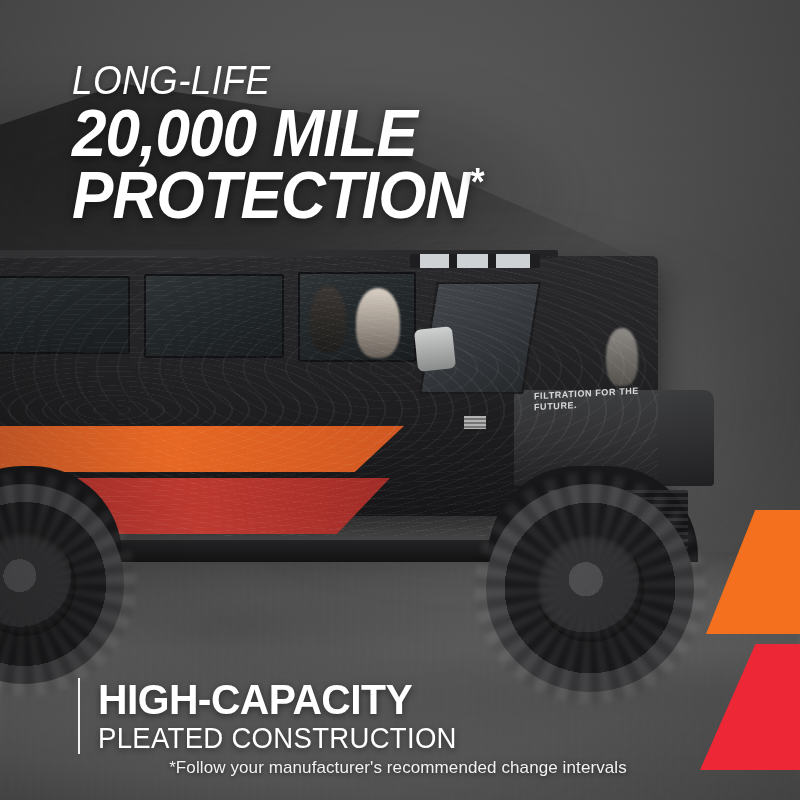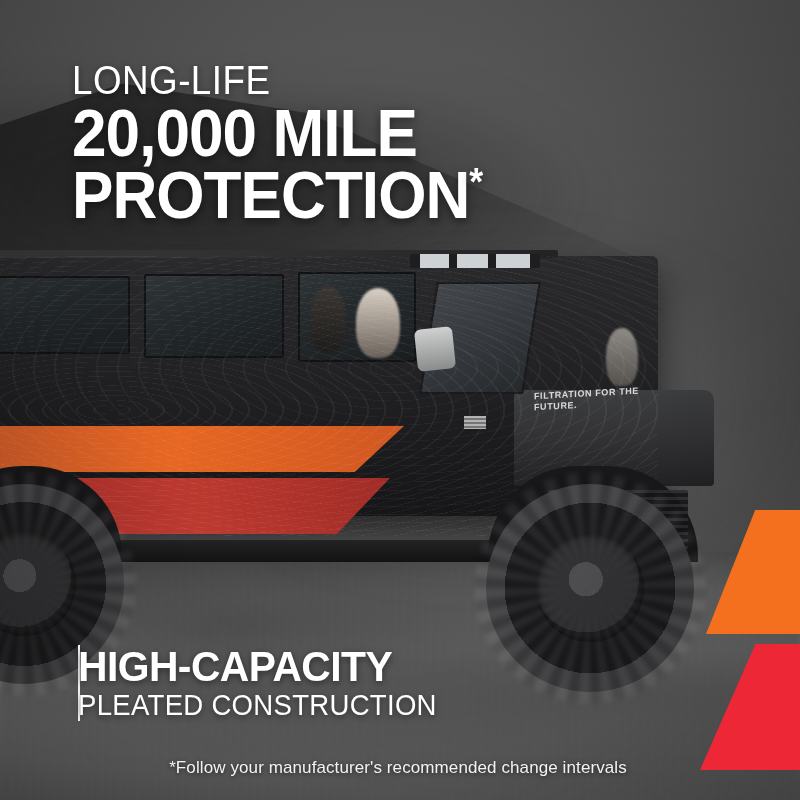--- a/index.html
+++ b/index.html
@@ -181,34 +181,34 @@
     background:repeating-linear-gradient(to bottom, #2e2e30 0 3px, #151517 3px 7px);
     opacity:.9; border-radius:2px;
   }
   .motion-l{
     position:absolute; left:-40px; top:250px; width:170px; height:200px;
     background:linear-gradient(to right, rgba(120,120,120,.5), rgba(120,120,120,0));
     filter:blur(9px);
   }
 
   
-  .hl-wrap{ position:absolute; left:72px; top:58px; width:620px; }
+  .hl-wrap{ position:absolute; left:72px; top:58px; width:620px;font-style:italic; }
   .hl-eyebrow{
     color:#fff; font-size:40px; font-weight:400; letter-spacing:.5px;
     line-height:44px; transform:scaleX(.92); transform-origin:left center;
     text-shadow:0 2px 7px rgba(0,0,0,.45);
   }
   .hl-main{
     color:#fff; font-size:66px; font-weight:700; line-height:62px;
     letter-spacing:-1px; transform:scaleX(.94); transform-origin:left center;
     text-shadow:0 3px 10px rgba(0,0,0,.5);
   }
   .hl-main .ast{ font-size:38px; vertical-align:super; line-height:0; }
 
-  .sub-wrap{ position:absolute; left:78px; top:643px; width:620px; }
+  .sub-wrap{ position:absolute; left:78px; top:676px; width:620px; padding-left:20px; }
   .sub-rule{
     position:absolute; left:0; top:2px; width:2px; height:76px;
     background:#ffffff; opacity:.92;
   }
   .sub-main{
     color:#fff; font-size:43px; font-weight:700; line-height:46px;
     letter-spacing:-.6px; transform:scaleX(.95); transform-origin:left center;
     text-shadow:0 2px 8px rgba(0,0,0,.5);
   }
   .sub-second{

